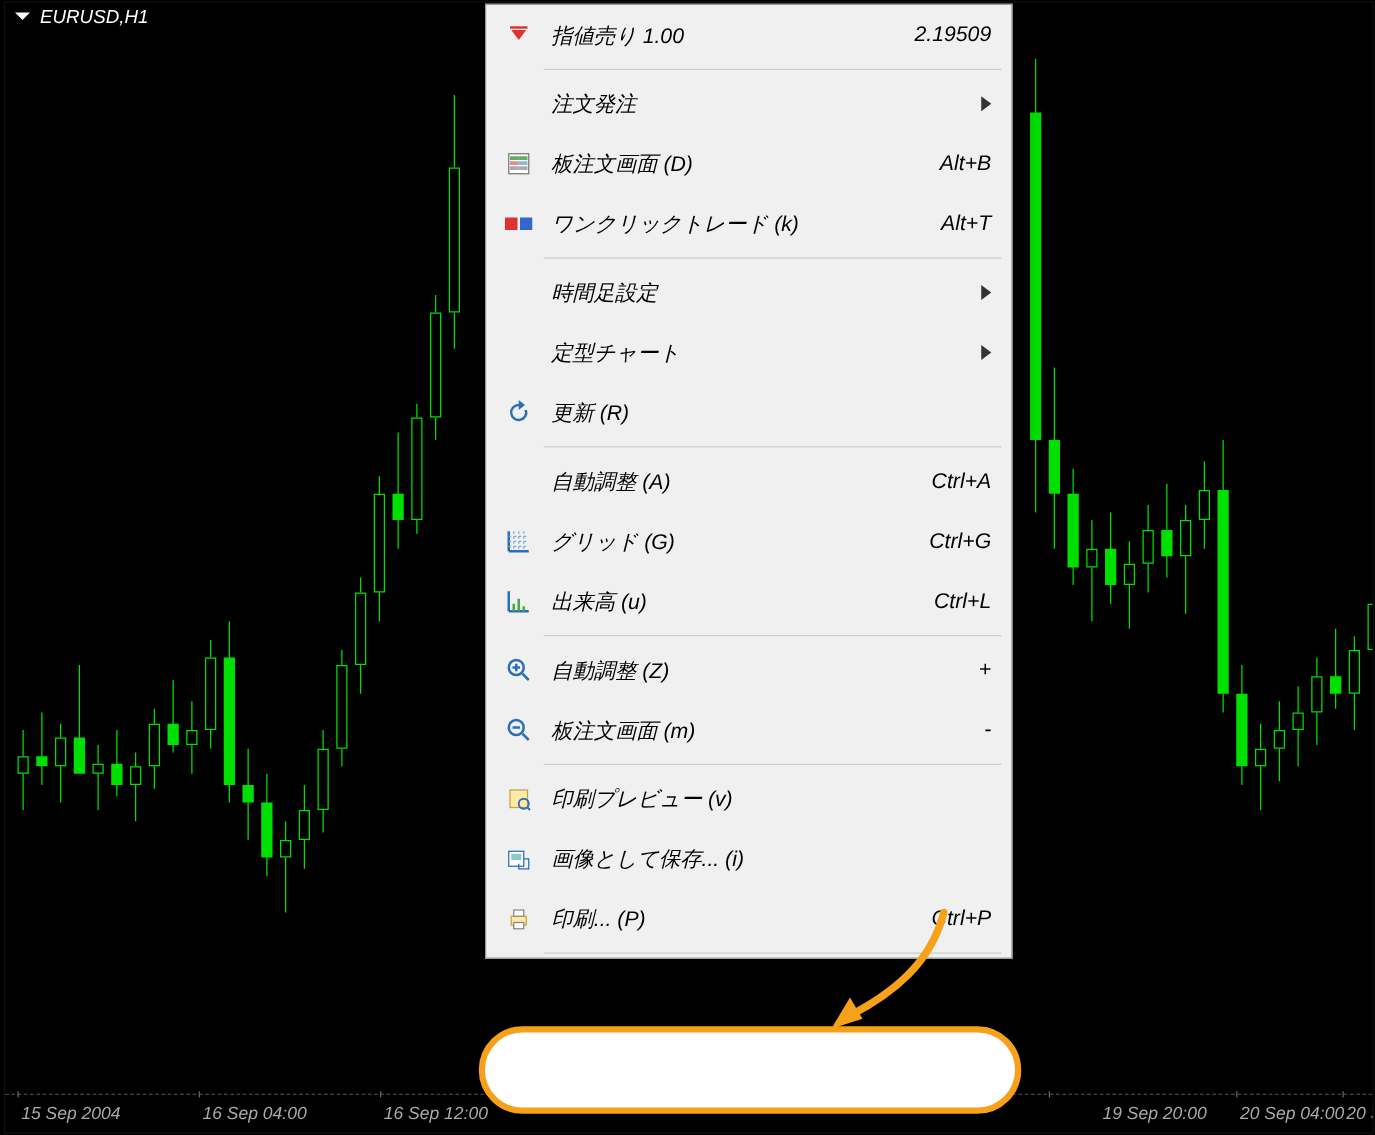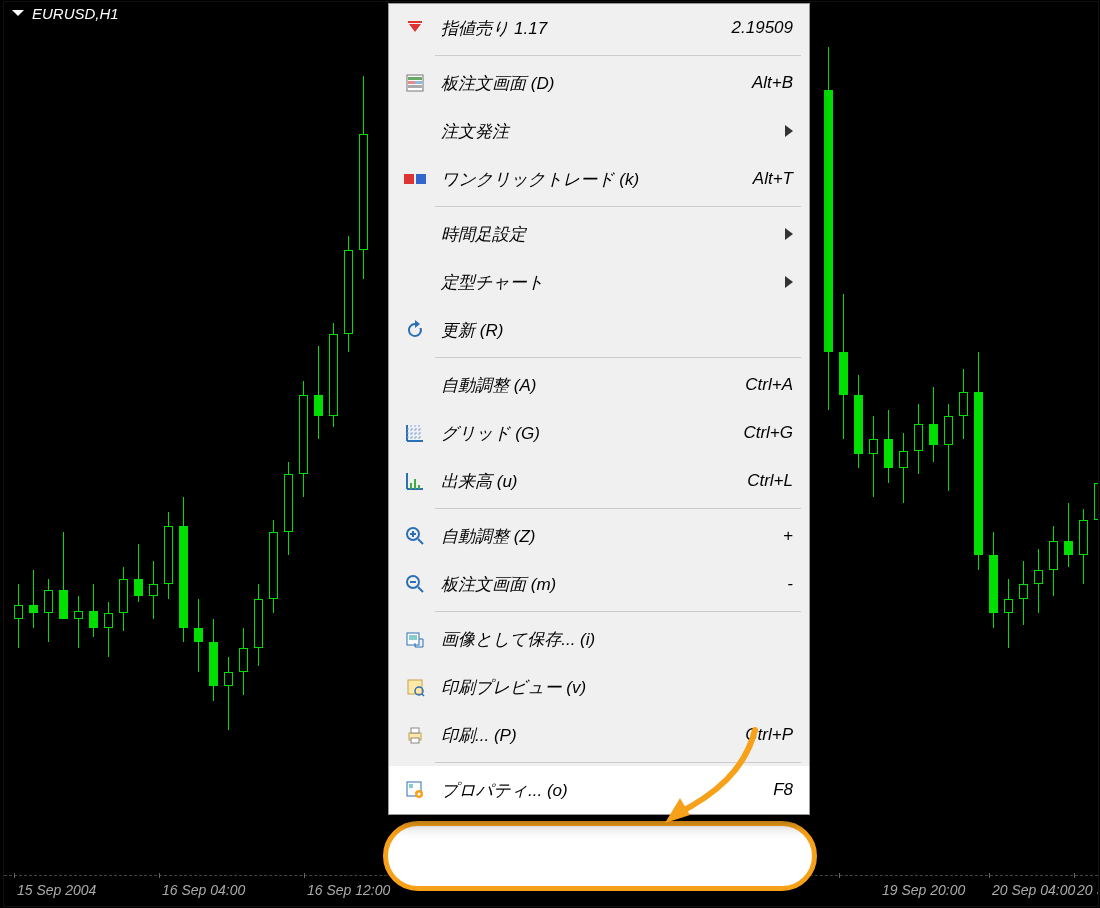--- a/index.html
+++ b/index.html
@@ -242,48 +242,48 @@
 
   <div class="menu">
 
     <div class="menu-row">
       <span class="icon-slot">
         <svg width="20" height="20" viewBox="0 0 20 20">
             <path d="M10 14 L4 6 L16 6 Z" fill="#d33"></path>
             <rect x="3" y="3" width="14" height="2" fill="#d33"></rect>
           </svg>
       </span>
-      <span class="label">指値売り 1.17</span>
+      <span class="label">指値売り 1.00</span>
       <span class="right">2.19509</span>
     </div>
     <div class="menu-sep"></div>
+
+    <div class="menu-row">
+      <span class="icon-slot"></span>
+      <span class="label">注文発注</span>
+      <span class="submenu-arrow"></span>
+    </div>
 
     <div class="menu-row">
       <span class="icon-slot">
         <svg width="20" height="20" viewBox="0 0 20 20">
           <rect x="2" y="2" width="16" height="16" fill="#fff" stroke="#777"></rect>
           <rect x="3" y="4" width="7" height="3" fill="#6a6"></rect>
             <rect x="10" y="4" width="7" height="3" fill="#6a6"></rect>
           <rect x="3" y="8" width="7" height="3" fill="#e88"></rect>
             <rect x="10" y="8" width="7" height="3" fill="#8bd"></rect>
           <rect x="3" y="12" width="7" height="3" fill="#aaa"></rect>
             <rect x="10" y="12" width="7" height="3" fill="#aaa"></rect>
         </svg>
       </span>
       <span class="label">板注文画面 (D)</span>
       <span class="right">Alt+B</span>
     </div>
 
     <div class="menu-row">
-      <span class="icon-slot"></span>
-      <span class="label">注文発注</span>
-      <span class="submenu-arrow"></span>
-    </div>
-
-    <div class="menu-row">
       <span class="icon-slot">
         <svg width="22" height="14" viewBox="0 0 22 14">
             <rect x="0" y="2" width="10" height="10" fill="#d33"></rect>
             <rect x="12" y="2" width="10" height="10" fill="#36c"></rect>
           </svg>
       </span>
       <span class="label">ワンクリックトレード (k)</span>
       <span class="right">Alt+T</span>
     </div>
     <div class="menu-sep"></div>
@@ -363,64 +363,52 @@
           </svg>
       </span>
       <span class="label">板注文画面 (m)</span>
       <span class="right">-</span>
     </div>
     <div class="menu-sep"></div>
 
     <div class="menu-row">
       <span class="icon-slot">
         <svg width="20" height="20" viewBox="0 0 20 20">
+            <rect x="3" y="3" width="14" height="14" fill="#ffe9a8" stroke="#c4a24a"></rect>
+            <circle cx="14" cy="14" r="4" fill="none" stroke="#2b6fb5" stroke-width="1.5"></circle>
+            <line x1="17" y1="17" x2="19" y2="19" stroke="#2b6fb5" stroke-width="1.5"></line>
+          </svg>
+      </span>
+      <span class="label">印刷プレビュー (v)</span>
+    </div>
+
+    <div class="menu-row">
+      <span class="icon-slot">
+        <svg width="20" height="20" viewBox="0 0 20 20">
             <rect x="2" y="4" width="12" height="12" fill="#fff" stroke="#2b6fb5"></rect>
             <rect x="4" y="6" width="8" height="5" fill="#8cc"></rect>
             <path d="M14 10h4v8h-8v-4" fill="none" stroke="#2b6fb5"></path>
           </svg>
       </span>
       <span class="label">画像として保存... (i)</span>
     </div>
 
     <div class="menu-row">
       <span class="icon-slot">
         <svg width="20" height="20" viewBox="0 0 20 20">
-            <rect x="3" y="3" width="14" height="14" fill="#ffe9a8" stroke="#c4a24a"></rect>
-            <circle cx="14" cy="14" r="4" fill="none" stroke="#2b6fb5" stroke-width="1.5"></circle>
-            <line x1="17" y1="17" x2="19" y2="19" stroke="#2b6fb5" stroke-width="1.5"></line>
-          </svg>
-      </span>
-      <span class="label">印刷プレビュー (v)</span>
-    </div>
-
-    <div class="menu-row">
-      <span class="icon-slot">
-        <svg width="20" height="20" viewBox="0 0 20 20">
             <rect x="4" y="8" width="12" height="7" fill="#ffe9a8" stroke="#c4a24a"></rect>
             <rect x="6" y="3" width="8" height="5" fill="#fff" stroke="#888"></rect>
             <rect x="6" y="13" width="8" height="5" fill="#fff" stroke="#888"></rect>
           </svg>
       </span>
       <span class="label">印刷... (P)</span>
       <span class="right">Ctrl+P</span>
     </div>
     <div class="menu-sep"></div>
 
-    <div class="menu-row" style="background:#fff;">
-      <span class="icon-slot">
-        <svg width="20" height="20" viewBox="0 0 20 20">
-            <rect x="2" y="2" width="14" height="14" fill="#fff" stroke="#2b6fb5"></rect>
-            <rect x="4" y="4" width="4" height="4" fill="#8cc"></rect>
-            <circle cx="14" cy="14" r="4" fill="#f7a11a"></circle>
-            <circle cx="14" cy="14" r="1.5" fill="#fff"></circle>
-          </svg>
-      </span>
-      <span class="label">プロパティ... (o)</span>
-      <span class="right">F8</span>
-    </div>
 
   </div>
 
   <div class="arrow-annot" style="left:650px;top:725px;">
     <svg width="120" height="110" viewBox="0 0 120 110">
       <path d="M105 5 C 95 45, 65 70, 25 90" fill="none" stroke="#f7a11a" stroke-width="6" stroke-linecap="round"></path>
       <path d="M15 98 L40 90 L30 73 Z" fill="#f7a11a"></path>
     </svg>
   </div>
 

